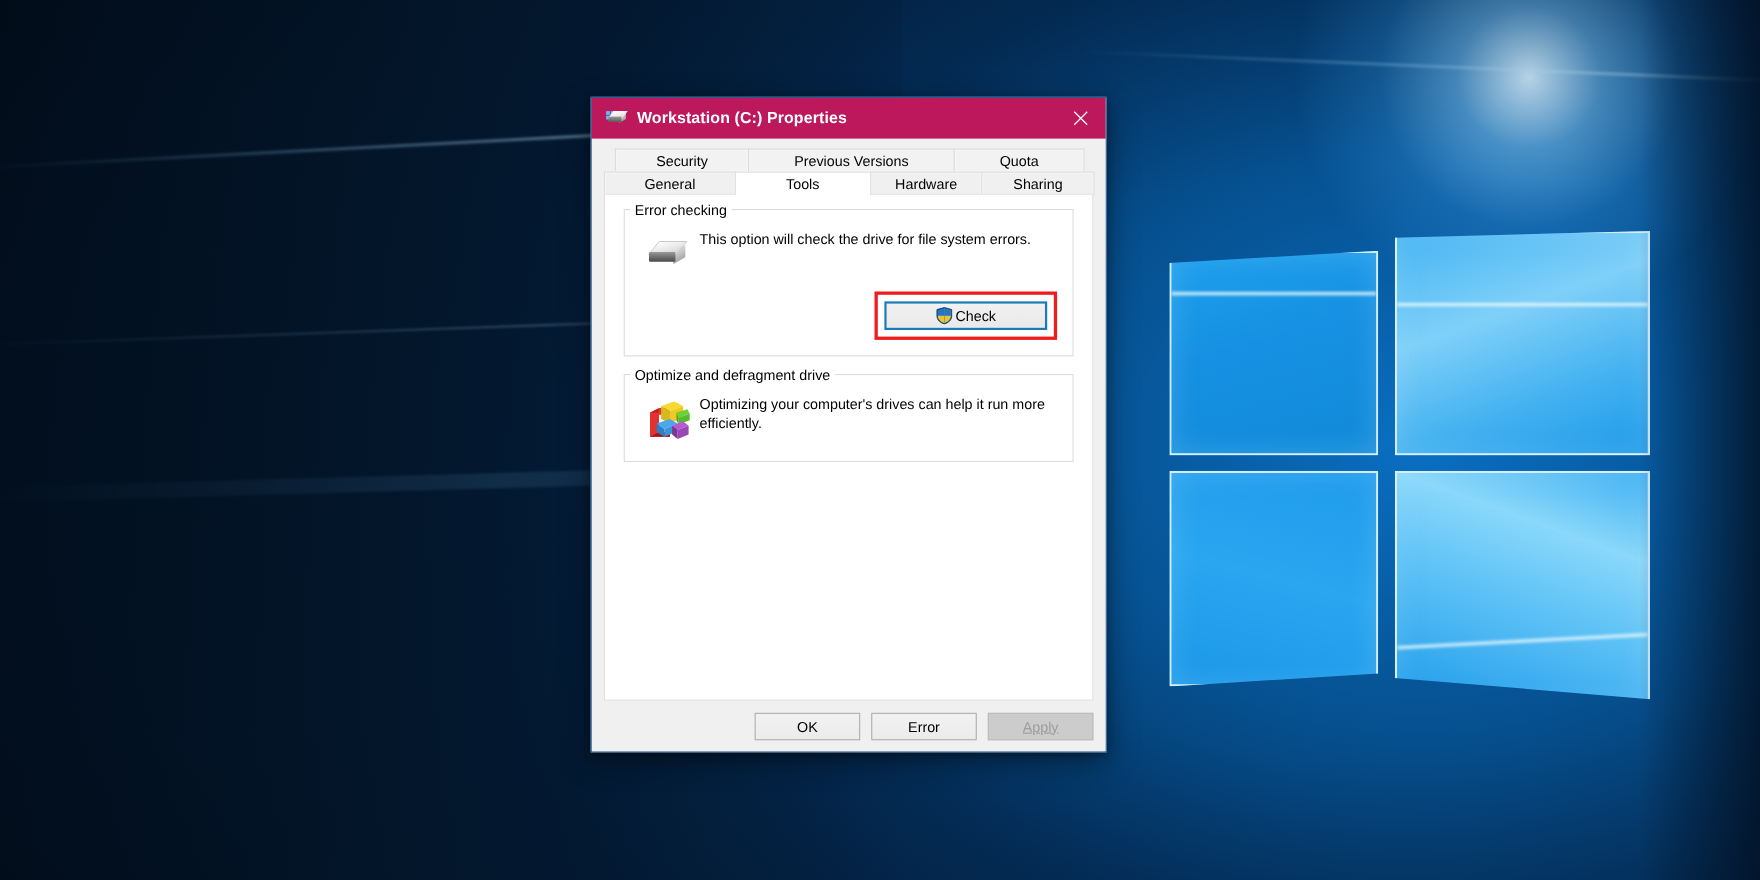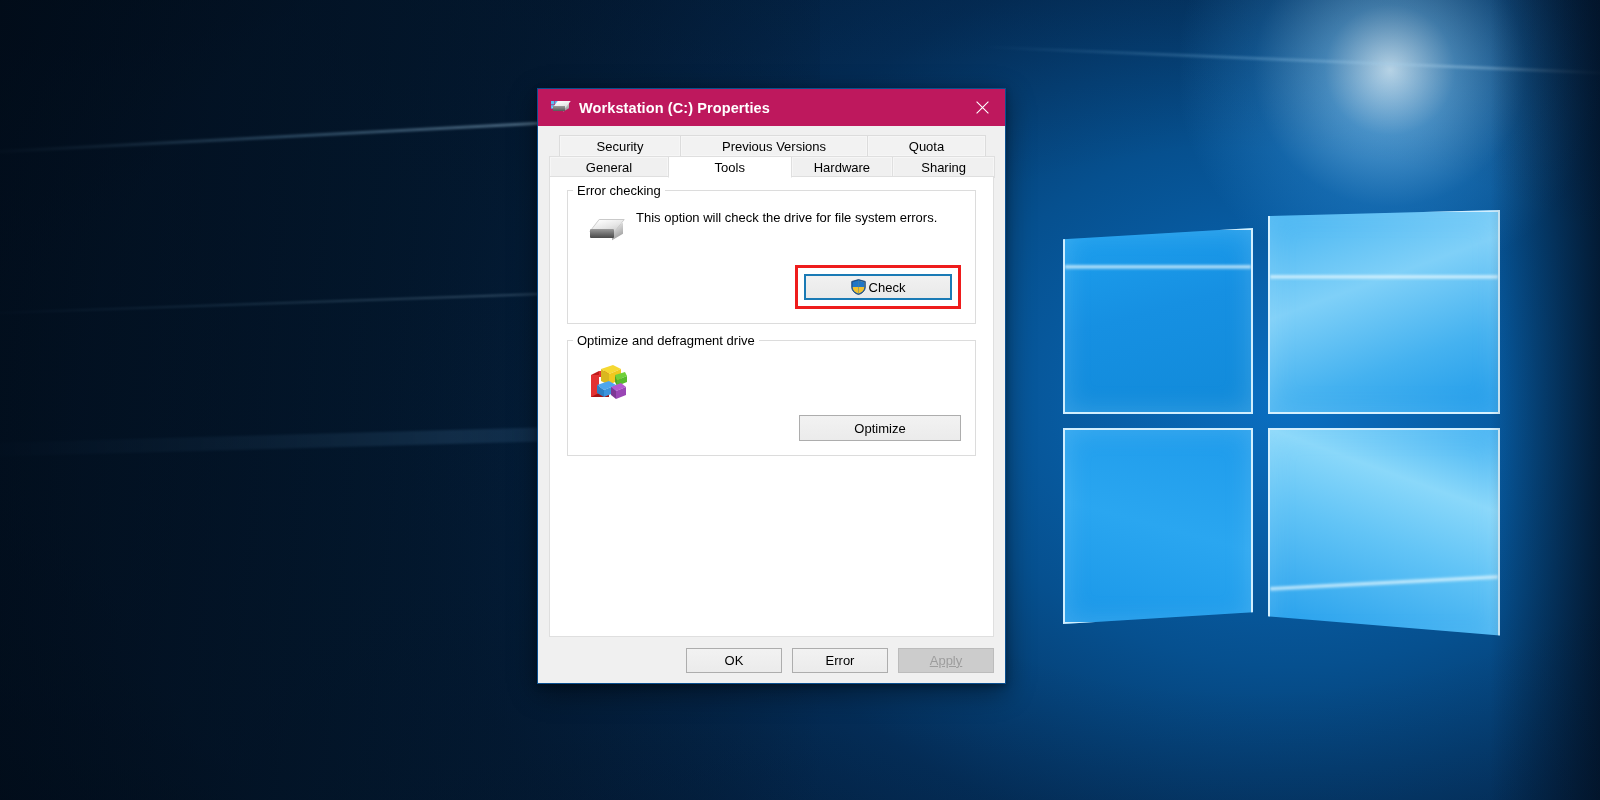--- a/index.html
+++ b/index.html
@@ -427,25 +427,21 @@
 
               <path d="M12 24 L24 20 L31 24 L19 29 Z" fill="#4da6ee"></path>
               <path d="M12 24 L19 29 L19 36 L12 32 Z" fill="#2b7fc4"></path>
               <path d="M19 29 L31 24 L31 31 L19 36 Z" fill="#3b93dc"></path>
 
               <path d="M26 26 L36 22 L41 26 L31 30 Z" fill="#b55ad0"></path>
               <path d="M26 26 L31 30 L31 38 L26 34 Z" fill="#7d3793"></path>
               <path d="M31 30 L41 26 L41 34 L31 38 Z" fill="#9a46b5"></path>
             </svg>
           </div>
-        </div>
-        <div class="btn-row">
-          <div class="btn" id="optimize-btn">
-            <span>Optimize</span>
-          </div>
+          <div class="group-text">Optimizing your computer's drives can help it run more efficiently.</div>
         </div>
       </div>
 
     </div>
   </div>
 
   <div id="footer">
     <div class="btn">
       <span>OK</span>
     </div>

